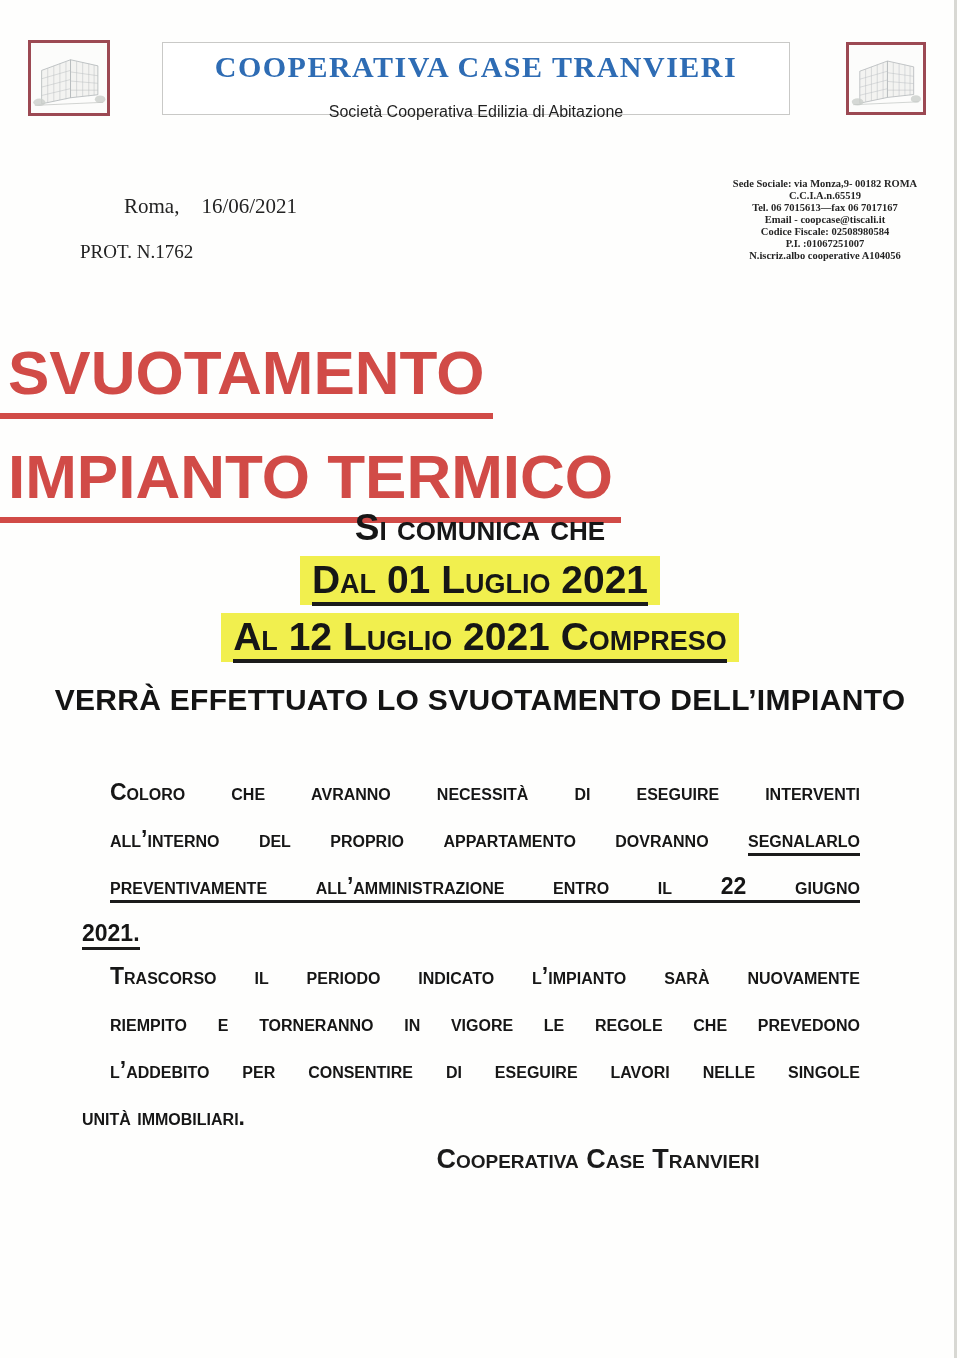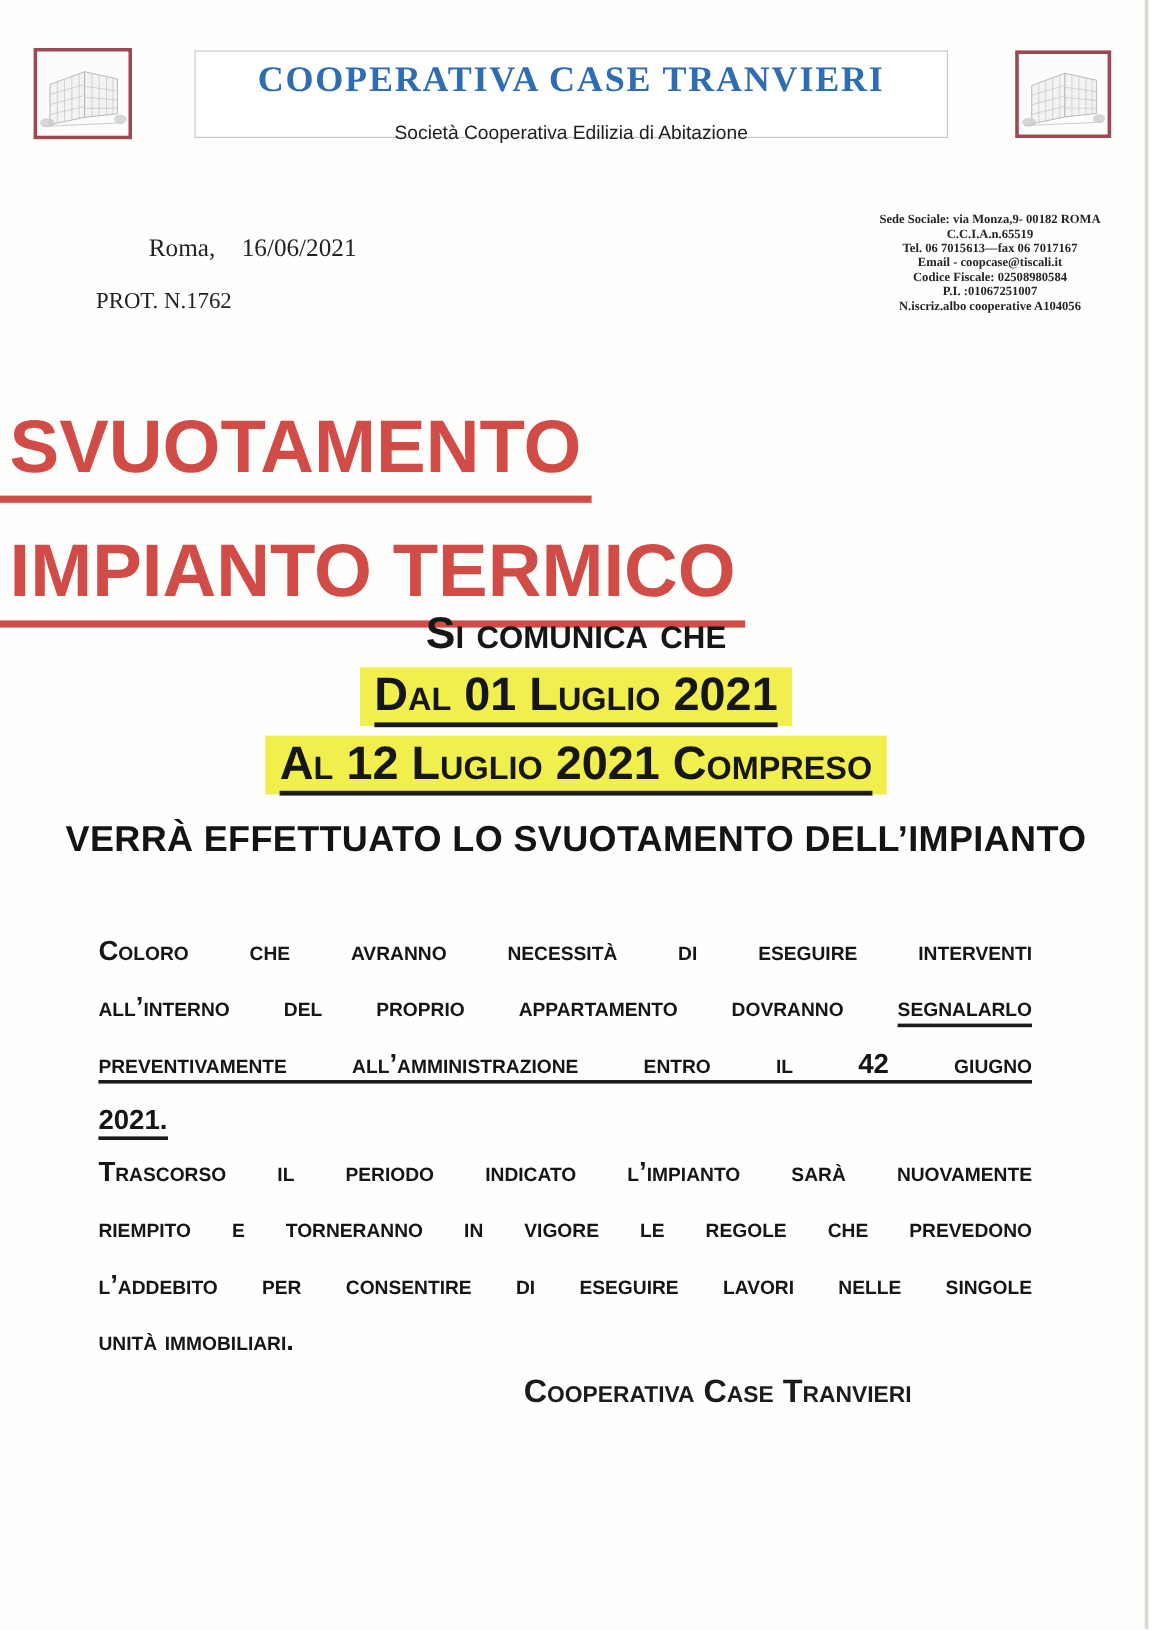--- a/index.html
+++ b/index.html
@@ -40,21 +40,21 @@
   .hl{display:inline-block;background:var(--highlight-yellow,#f1ef4e);padding:3px 12px 4px;}
   .hl-inner{border-bottom:4px solid #1b1b1b;padding-bottom:1px;}
   .verra{position:absolute;left:0;top:683px;width:100%;text-align:center;font-weight:bold;font-size:30px;
          letter-spacing:0.3px;color:#141414;}
 
   
   .para{position:absolute;left:82px;width:778px;font-weight:bold;font-size:23px;color:#161616;}
   .para1{top:769px;}
   .para2{top:953px;}
   .pline{line-height:47px;}
-  .jline{text-align:justify;text-align-last:justify;}
+  .jline{text-align:justify;text-align-last:justify;margin-left:28px;}
   .lline{text-align:left;}
   .u{border-bottom:3px solid #1b1b1b;padding-bottom:1px;}
 
   .signature{position:absolute;left:238px;top:1144px;width:720px;text-align:center;font-weight:bold;
              font-size:27px;color:#1b1b1b;}
 </style>
 </head>
 <body>
 
 <div class="page">
@@ -153,21 +153,21 @@
   </div>
   <div class="hlrow hlrow2 sc">
     <span class="hl"><span class="hl-inner">Al 12 Luglio 2021 Compreso</span></span>
   </div>
 
   <div class="verra">VERRÀ EFFETTUATO LO SVUOTAMENTO DELL’IMPIANTO</div>
 
   <div class="para para1 sc">
     <div class="pline jline"><span>Coloro che avranno necessità di eseguire interventi</span> <span class="u"></span></div>
     <div class="pline jline"><span>all’interno del proprio appartamento dovranno</span> <span class="u">segnalarlo</span></div>
-    <div class="pline jline"><span></span> <span class="u">preventivamente all’amministrazione entro il 42 giugno</span></div>
+    <div class="pline jline"><span></span> <span class="u">preventivamente all’amministrazione entro il 22 giugno</span></div>
     <div class="pline lline"><span></span> <span class="u">2021.</span></div>
   </div>
 
   <div class="para para2 sc">
     <div class="pline jline">Trascorso il periodo indicato l’impianto sarà nuovamente</div>
     <div class="pline jline">riempito e torneranno in vigore le regole che prevedono</div>
     <div class="pline jline">l’addebito per consentire di eseguire lavori nelle singole</div>
     <div class="pline lline">unità immobiliari.</div>
   </div>
 

